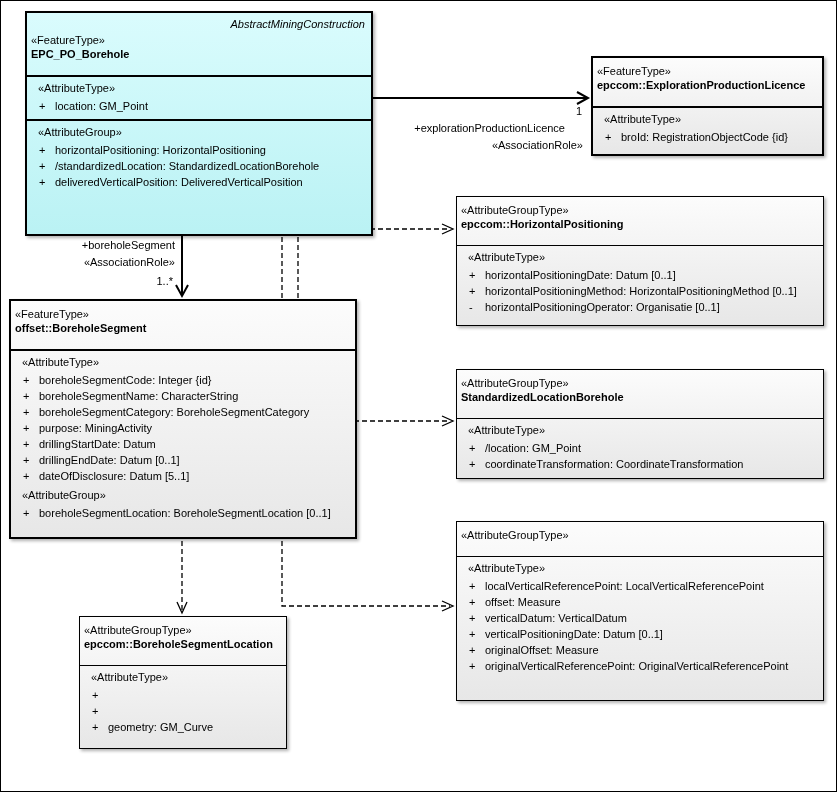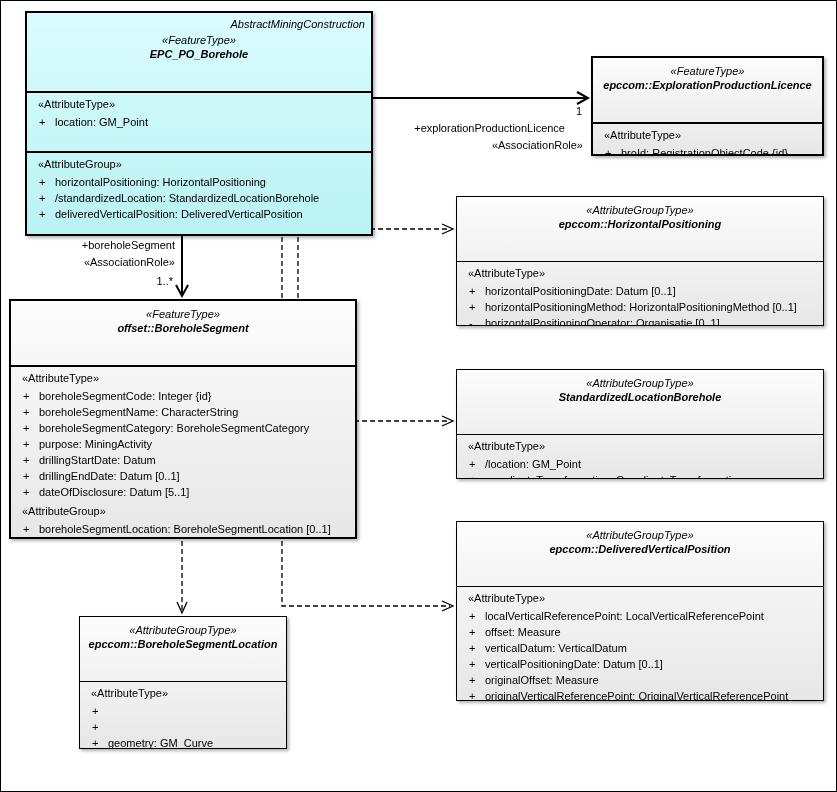--- a/index.html
+++ b/index.html
@@ -6,26 +6,26 @@
   html,body { background:#fff; font-family:"Liberation Sans", sans-serif; color:#000; }
   .canvas { position:relative; width:837px; height:792px; background:#fff; border:1px solid #000; overflow:hidden; }
 
   .cls { position:absolute; display:flex; flex-direction:column; overflow:hidden;
          border:1px solid #000; background:linear-gradient(180deg,#fcfcfc 0%,#e7e7e7 100%);
          font-size:11px; box-shadow:2px 2px 3px rgba(0,0,0,0.30); }
   .cls.thick { border-width:2px; }
   .cls.cyan { background:linear-gradient(180deg,#dafcfd 0%,#baf2f4 100%); }
 
   .tagline { text-align:right; font-style:italic; line-height:14px; padding:4px 6px 0; }
-  .chead { text-align:center; padding:6px 4px 14px;font-style:italic; }
+  .chead { padding:6px 4px 14px; }
   .cyan > .chead { padding-top:2px; }
   .stereo { line-height:14px; }
   .cname { font-weight:bold; line-height:14px; }
 
-  .sec { border-top:1px solid #000; padding:3px 4px 5px; overflow:hidden;margin-top:16px; }
+  .sec { border-top:1px solid #000; padding:3px 4px 5px; overflow:hidden; }
   .thick .sec { border-top-width:2px; }
   .sec.grow { flex:1 1 auto; }
   .sec-h { line-height:14px; padding:1px 0 3px 7px; }
   .attr { display:flex; line-height:16px; white-space:nowrap; }
   .vis { flex:0 0 24px; padding-left:8px; }
   .atext { flex:1 1 auto; overflow:hidden; }
 
   svg.wires { position:absolute; left:0; top:0; pointer-events:none; }
   .elabel { position:absolute; font-size:11px; line-height:13px; white-space:nowrap; text-align:right; }
 </style>
@@ -142,21 +142,20 @@
       <div class="attr">
           <span class="vis">+</span>
           <span class="atext">coordinateTransformation: CoordinateTransformation</span>
         </div>
     </div>
   </div>
 
   <div class="cls" style="left:455px; top:520px; width:368px; height:180px;">
     <div class="chead">
       <div class="stereo">«AttributeGroupType»</div>
-      <div class="cname">epccom::DeliveredVerticalPosition</div>
     </div>
     <div class="sec grow">
       <div class="sec-h">«AttributeType»</div>
       <div class="attr">
           <span class="vis">+</span>
           <span class="atext">localVerticalReferencePoint: LocalVerticalReferencePoint</span>
         </div>
       <div class="attr">
           <span class="vis">+</span>
           <span class="atext">offset: Measure</span>

